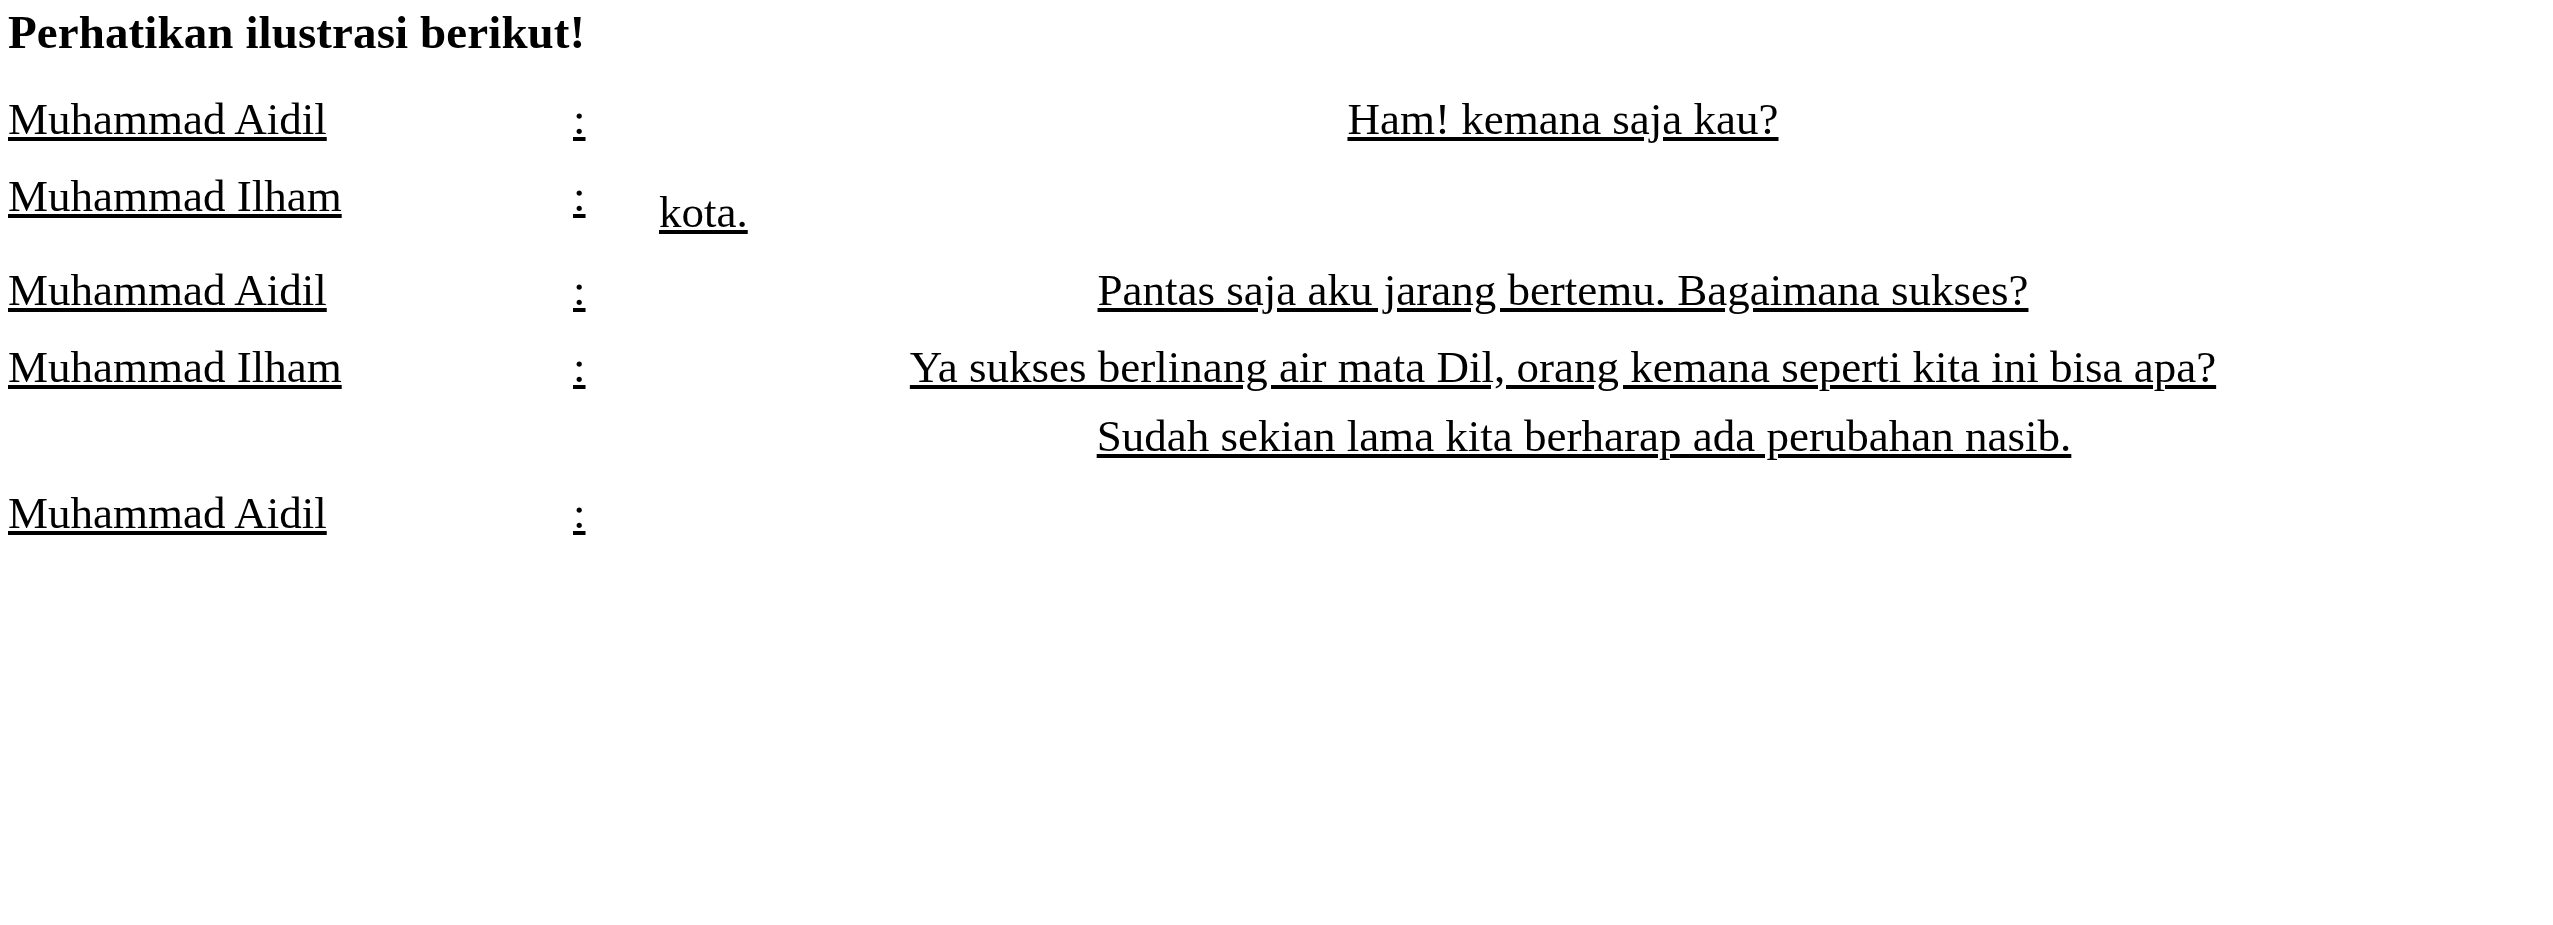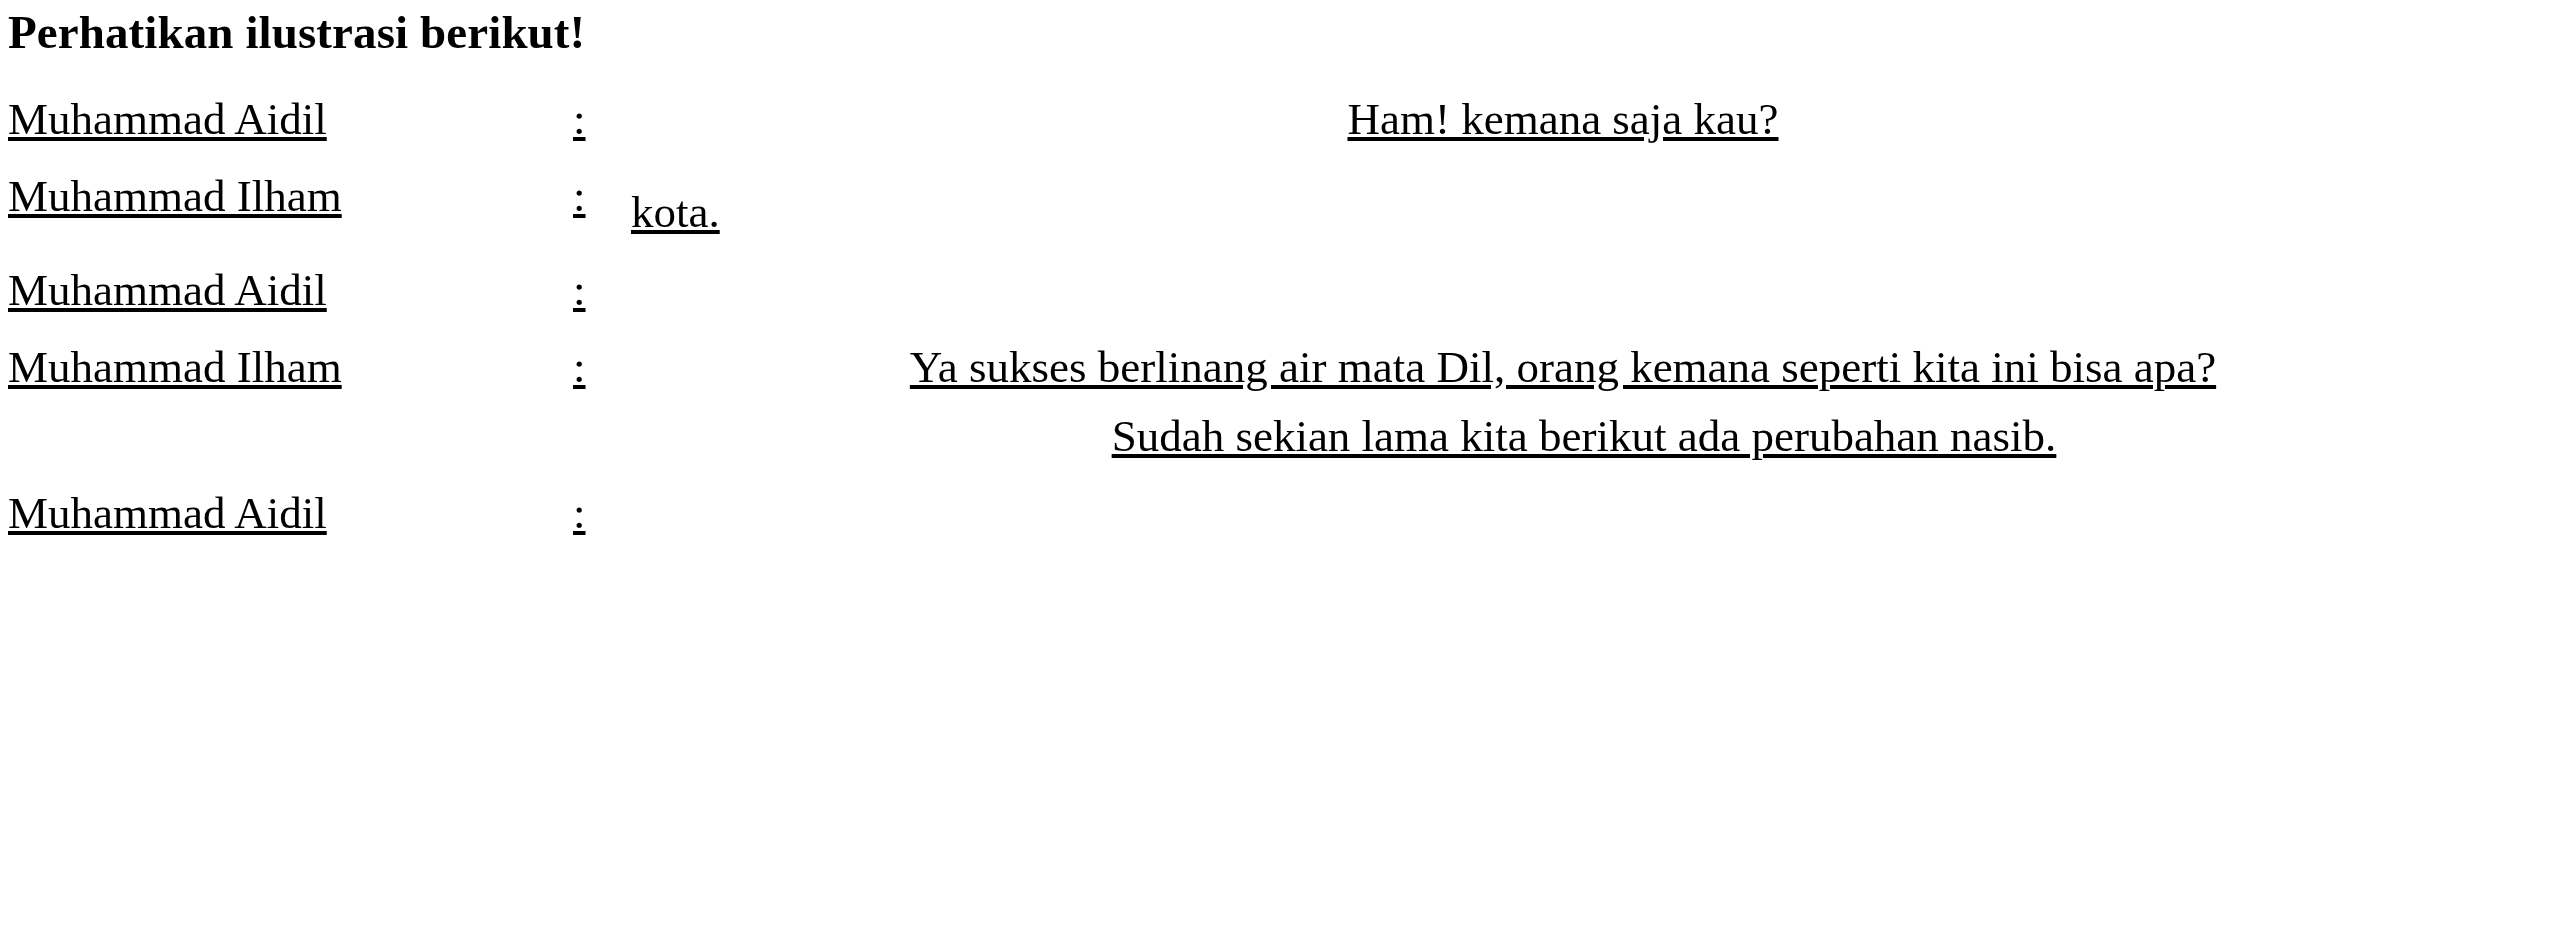--- a/index.html
+++ b/index.html
@@ -53,21 +53,21 @@
     line-height: 1.18;
     text-align: center;
   }
   .text.justify {
     text-align: justify;
     text-align-last: left;
   }
   .cont {
     display: block;
     margin-top: 16px;
-    margin-left: 20px;
+    margin-left: 48px;
   }
   .cont.indent-small {
     margin-left: 42px;
   }
 </style>
 </head>
 <body>
 
 <div class="page">
 
@@ -87,28 +87,31 @@
       <div class="speaker">Muhammad Ilham</div>
       <div class="colon">:</div>
       <div class="text justify">
         <span class="cont">kota.</span>
       </div>
     </div>
 
     <div class="line">
       <div class="speaker">Muhammad Aidil</div>
       <div class="colon">:</div>
+      <div class="text">
+        <span>Pantas saja aku jarang bertemu. Bagaimana sukses?</span>
+      </div>
     </div>
 
     <div class="line">
       <div class="speaker">Muhammad Ilham</div>
       <div class="colon">:</div>
       <div class="text">
         <span>Ya sukses berlinang air mata Dil, orang kemana seperti kita ini bisa apa?</span>
-        <span class="cont indent-small">Sudah sekian lama kita berikut ada perubahan nasib.</span>
+        <span class="cont indent-small">Sudah sekian lama kita berharap ada perubahan nasib.</span>
       </div>
     </div>
 
     <div class="line">
       <div class="speaker">Muhammad Aidil</div>
       <div class="colon">:</div>
     </div>
 
   </div>
 </div>

